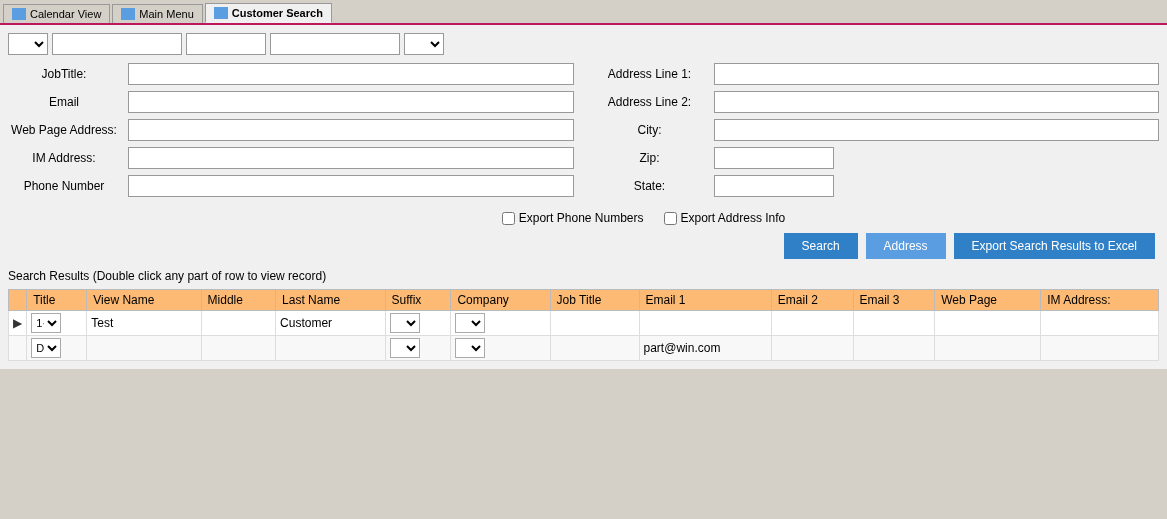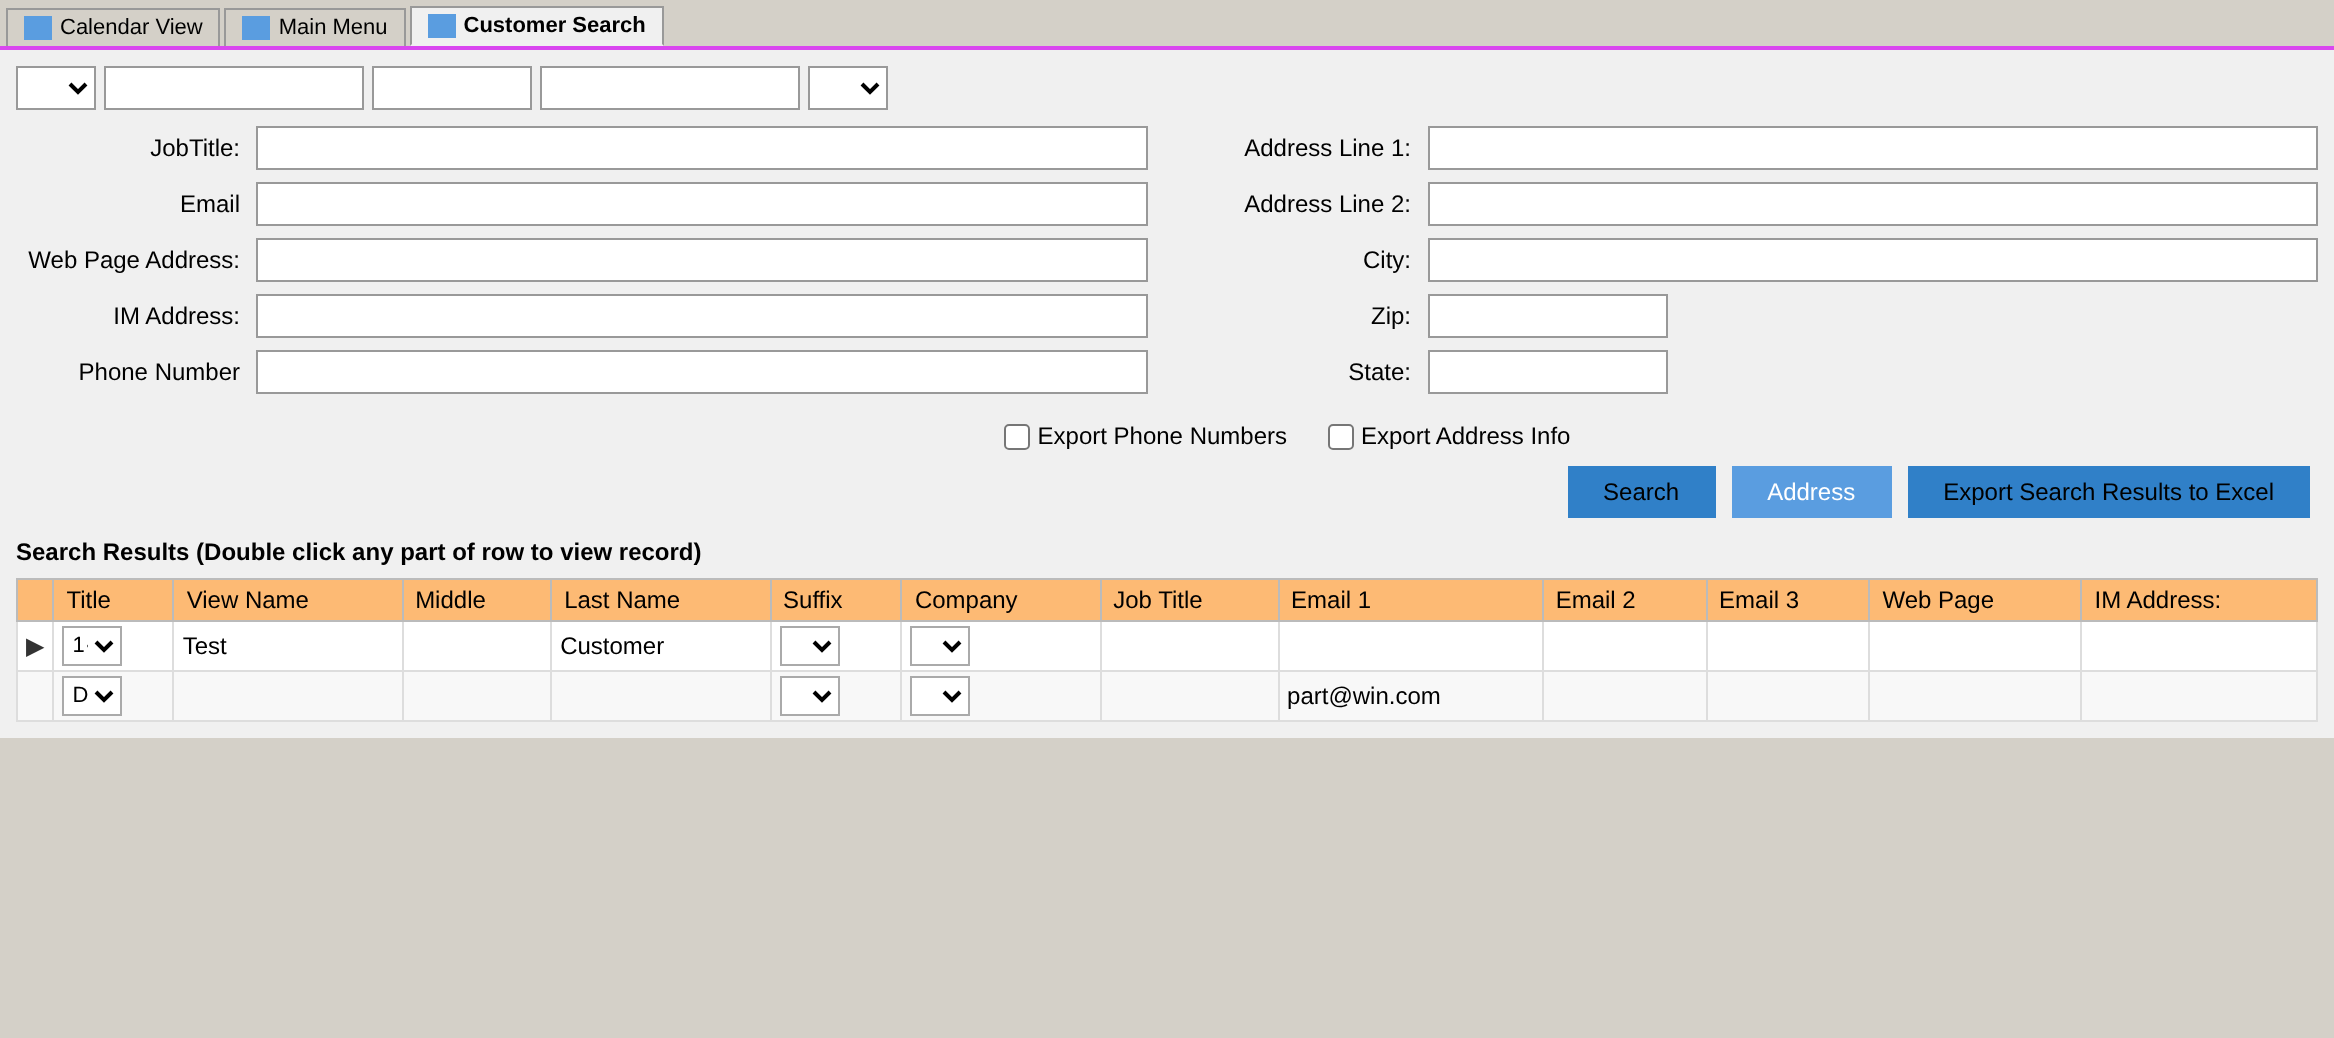--- a/index.html
+++ b/index.html
@@ -3,21 +3,21 @@
   <meta charset="utf-8">
   <style>
     * { box-sizing: border-box; margin: 0; padding: 0; }
     body { font-family: Arial, sans-serif; font-size: 12px; background: #d4d0c8; }
 
     
     .tab-bar {
       display: flex;
       align-items: center;
       background: #d4d0c8;
-      border-bottom: 2px solid #d946ef;
+      border-bottom: 2px solid #be185d;
       padding: 3px 3px 0 3px;
       gap: 2px;
     }
     .tab {
       display: flex;
       align-items: center;
       padding: 3px 8px;
       background: #d4d0c8;
       border: 1px solid #999;
       border-bottom: none;
@@ -72,21 +72,21 @@
     .form-left, .form-right {
       flex: 1;
     }
     .form-row {
       display: flex;
       align-items: center;
       margin-bottom: 6px;
     }
     .form-label {
       width: 120px;
-      text-align: right;
+      text-align: center;
       padding-right: 8px;
       font-size: 12px;
       white-space: nowrap;
     }
     .form-input {
       flex: 1;
       height: 22px;
       border: 1px solid #999;
       background: white;
       font-size: 12px;
@@ -128,32 +128,32 @@
     }
     .btn {
       padding: 6px 18px;
       font-size: 12px;
       border: none;
       cursor: pointer;
       font-weight: normal;
     }
     .btn-blue {
       background: #3080c8;
-      color: #000000;
+      color: #ffffff;
     }
     .btn-cancel {
       background: #5a9de0;
       color: white;
     }
 
     
     .results-label {
       font-size: 12px;
       margin-bottom: 6px;
-      font-weight: bold;
+      font-weight: normal;
     }
 
     
     .results-table {
       width: 100%;
       border-collapse: collapse;
       background: white;
       font-size: 12px;
     }
     .results-table th {

